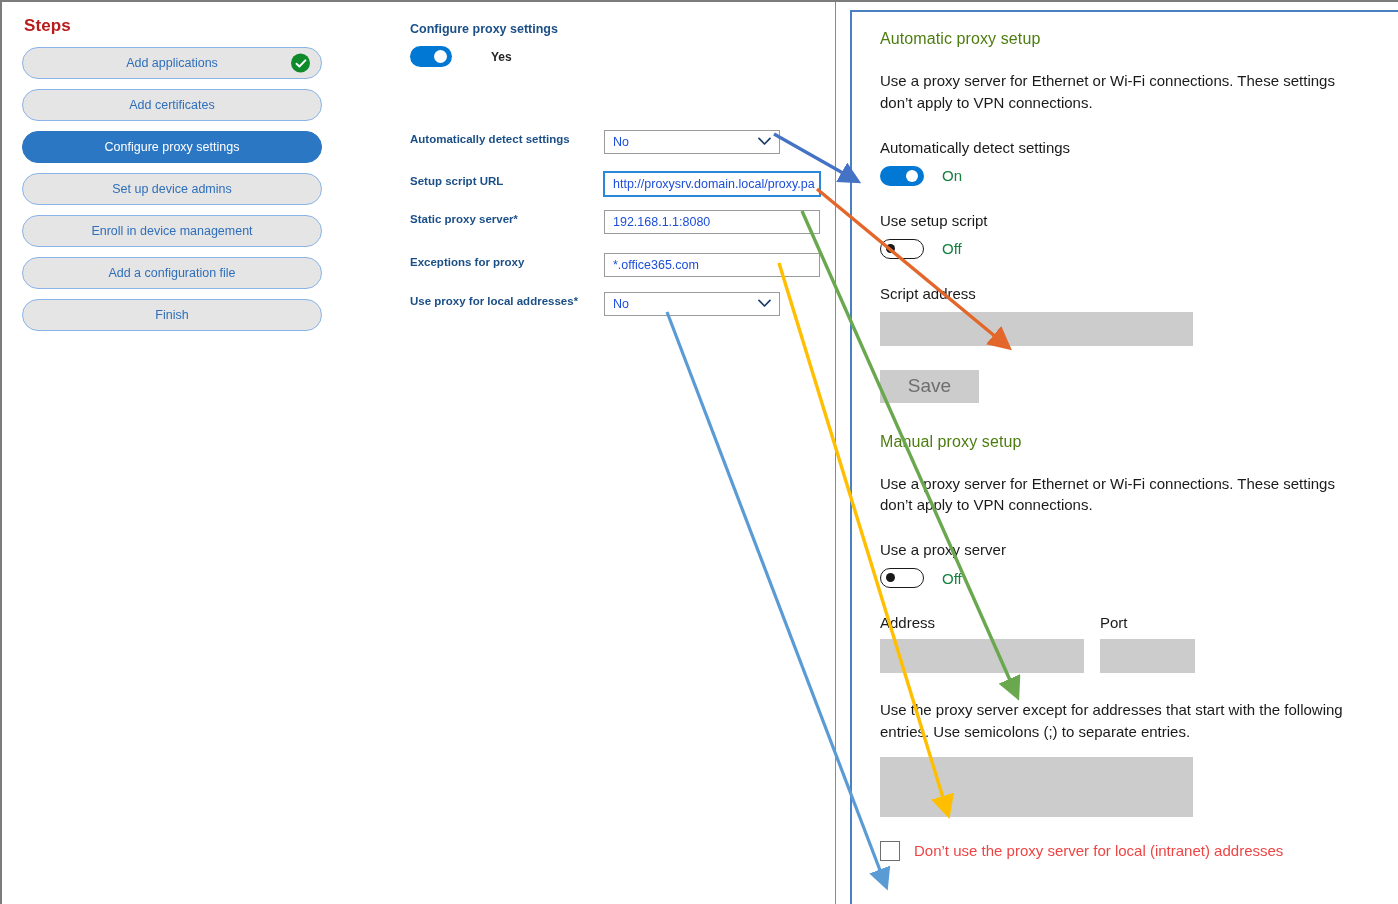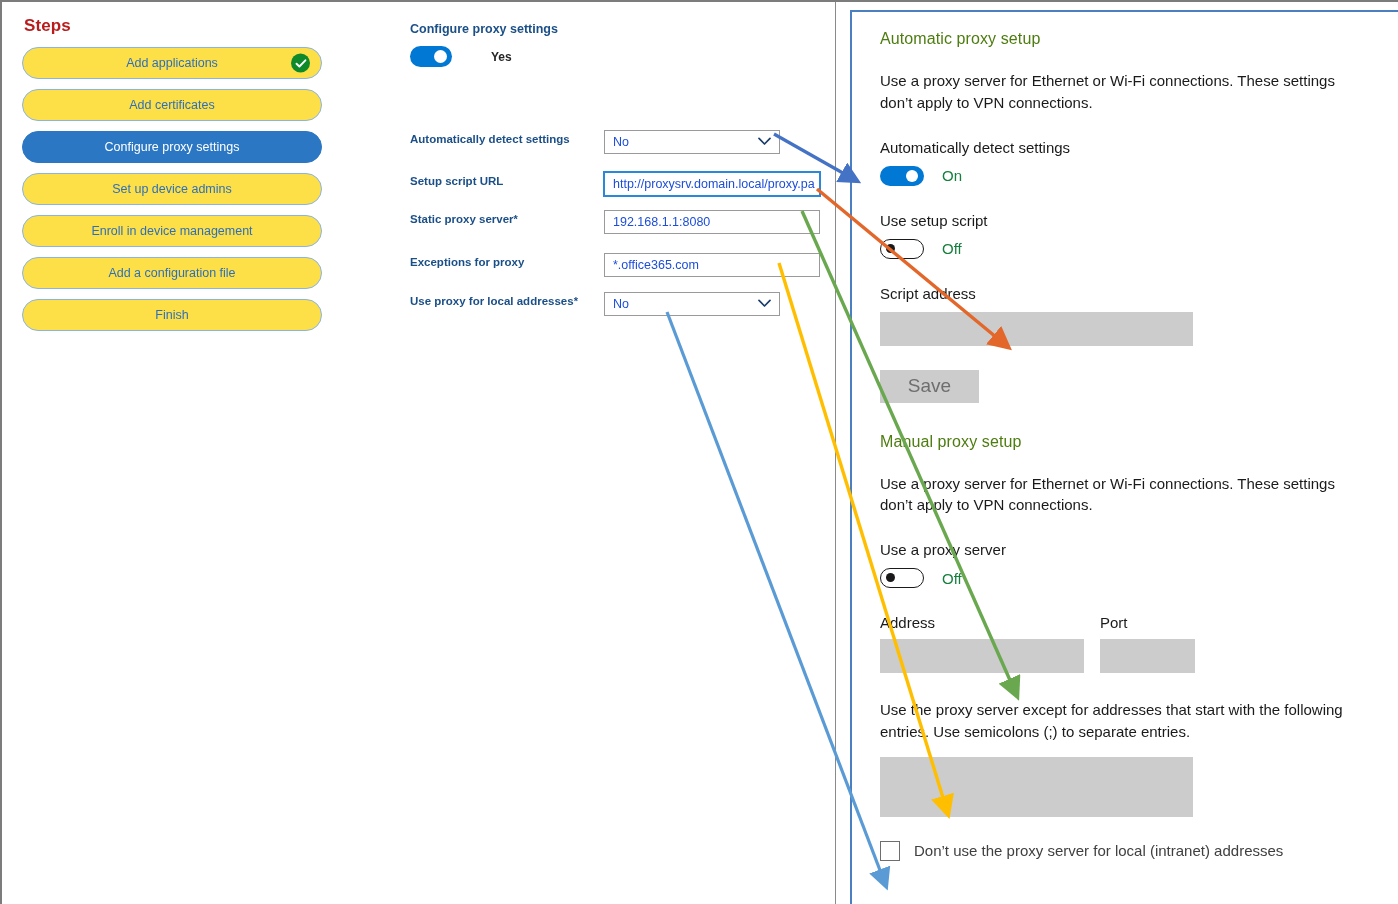--- a/index.html
+++ b/index.html
@@ -35,21 +35,21 @@
     font-weight: bold;
     color: #b91c1c;
     margin: 8px 0 11px 2px;
     letter-spacing: .1px;
   }
   .step-btn {
     position: relative;
     height: 32px;
     border: 1px solid #8ab4e8;
     border-radius: 16px;
-    background: #fde047;
+    background: #e5e5e5;
     color: #2f6fba;
     font-size: 12.5px;
     display: flex;
     align-items: center;
     justify-content: center;
     margin-bottom: 10px;
     box-sizing: border-box;
     cursor: pointer;
     user-select: none;
   }
@@ -283,21 +283,21 @@
     gap: 14px;
   }
   .win-checkbox {
     width: 20px; height: 20px;
     border: 1.6px solid #6e6e6e;
     background: #ffffff;
     box-sizing: border-box;
     flex: none;
     cursor: pointer;
   }
-  .check-text { font-size: 15px; color: #404040; }
+  .check-text { font-size: 15px; color: #ef4444; }
 
   
   .arrows {
     position: absolute;
     left: 0; top: 0;
     width: 1398px; height: 904px;
     pointer-events: none;
   }
 </style>
 </head>

